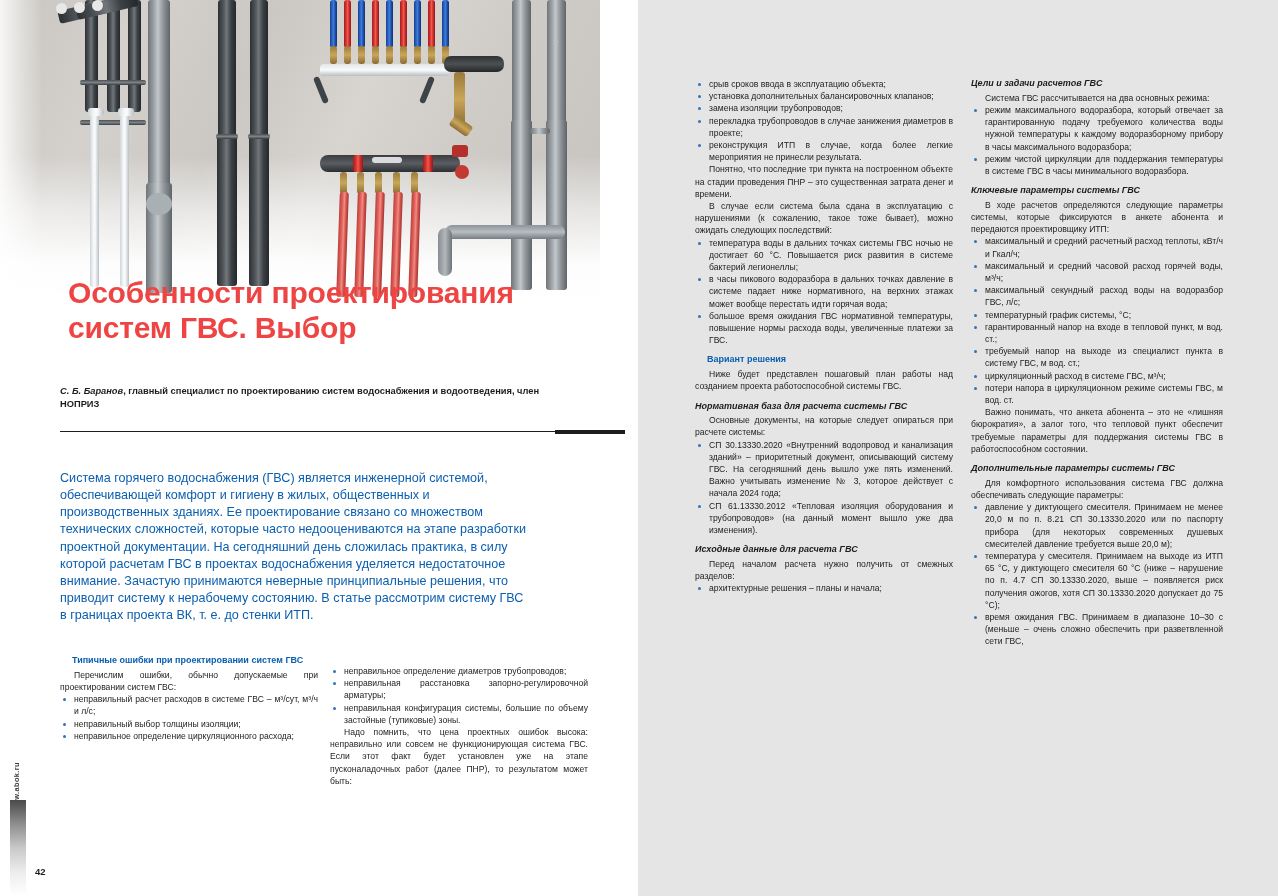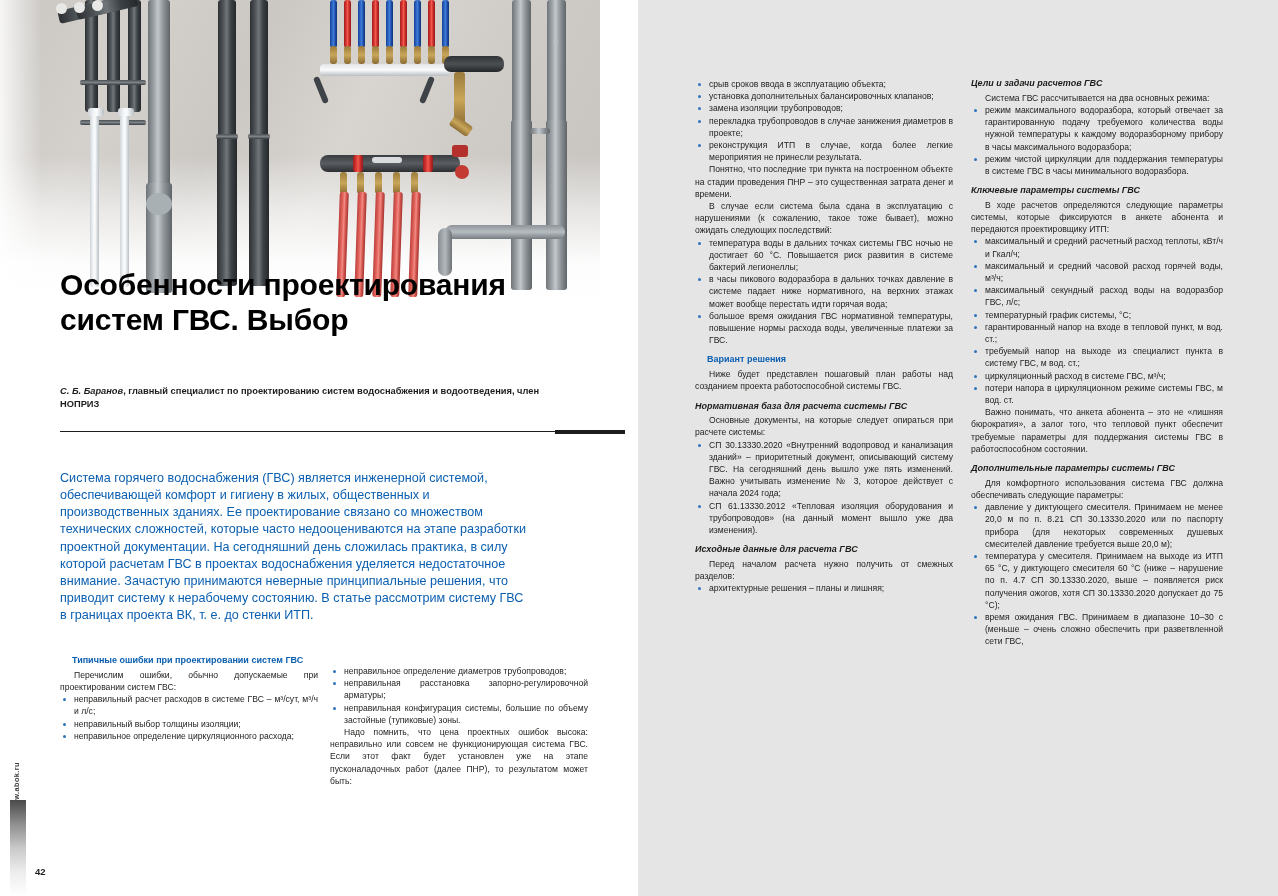--- a/index.html
+++ b/index.html
@@ -25,21 +25,21 @@
   .pipe-red{background:linear-gradient(to right,#a01f20 0%,#d8322f 30%,#ef5a4e 50%,#c92b28 75%,#8f1b1c 100%);}
   .pipe-blue{background:linear-gradient(to right,#12418f 0%,#२c63c4 30%,#3f7ad8 50%,#1c4fa8 75%,#0f3374 100%);}
   .pipe-blue{background:linear-gradient(to right,#12418f 0%,#2c63c4 30%,#3f7ad8 50%,#1c4fa8 75%,#0f3374 100%);}
   .pipe-pinkhose{background:linear-gradient(to right,#b8413c 0%,#e4635c 35%,#f08b83 55%,#cf5049 78%,#a23632 100%);}
   .pipe-brass{background:linear-gradient(to bottom,#9a7a3c,#c9a659,#8a6a32);}
   .clamp{position:absolute;background:linear-gradient(to bottom,#4a4f53,#7d8286,#3a3f43);border-radius:2px;}
   .manifold{position:absolute;border-radius:4px;}
 
   
   .headline{position:absolute;left:60px;top:268px;width:520px;}
-  .headline h1{margin:0;font-size:30px;line-height:1.16;font-weight:bold;color:#000000;letter-spacing:-.2px;}
+  .headline h1{margin:8px;font-size:30px;line-height:1.16;font-weight:bold;color:#ef4444;letter-spacing:-.2px;}
   .byline{position:absolute;left:60px;top:385px;width:510px;font-size:9.3px;line-height:1.45;color:#1d1d1b;font-weight:bold;}
   .byline em{font-style:italic;}
   .rule-wrap{position:absolute;left:60px;top:430px;width:510px;height:4px;}
   .rule-thin{position:absolute;left:0;top:1px;width:510px;height:1px;background:#1d1d1b;}
   .rule-thick{position:absolute;left:495px;top:0;width:70px;height:4px;background:#1d1d1b;}
 
   .lead{position:absolute;left:60px;top:470px;width:470px;font-size:12.6px;line-height:1.36;color:#0b5fb0;font-weight:500;}
 
   
   .col{position:absolute;font-size:8.6px;line-height:1.42;color:#1d1d1b;text-align:justify;}
@@ -232,21 +232,21 @@
       <h3 class="subi">Нормативная база для расчета системы ГВС</h3>
       <p class="para">Основные документы, на которые следует опираться при расчете системы:</p>
       <ul class="bl">
         <li><span>СП 30.13330.2020 «Внутренний водопровод и канализация зданий» – приоритетный документ, описывающий систему ГВС. На сегодняшний день вышло уже пять изменений. Важно учитывать изменение № 3, которое действует с начала 2024 года;</span></li>
         <li><span>СП 61.13330.2012 «Тепловая изоляция оборудования и трубопроводов» (на данный момент вышло уже два изменения).</span></li>
       </ul>
       <div class="sp"></div>
       <h3 class="subi">Исходные данные для расчета ГВС</h3>
       <p class="para">Перед началом расчета нужно получить от смежных разделов:</p>
       <ul class="bl">
-        <li><span>архитектурные решения – планы и лишняя;</span></li>
+        <li><span>архитектурные решения – планы и начала;</span></li>
       </ul>
     </div>
 
     <div class="col col-r2">
       <h3 class="subi">Цели и задачи расчетов ГВС</h3>
       <p class="para">Система ГВС рассчитывается на два основных режима:</p>
       <ul class="bl">
         <li><span>режим максимального водоразбора, который отвечает за гарантированную подачу требуемого количества воды нужной температуры к каждому водоразборному прибору в часы максимального водоразбора;</span></li>
         <li><span>режим чистой циркуляции для поддержания температуры в системе ГВС в часы минимального водоразбора.</span></li>
       </ul>

